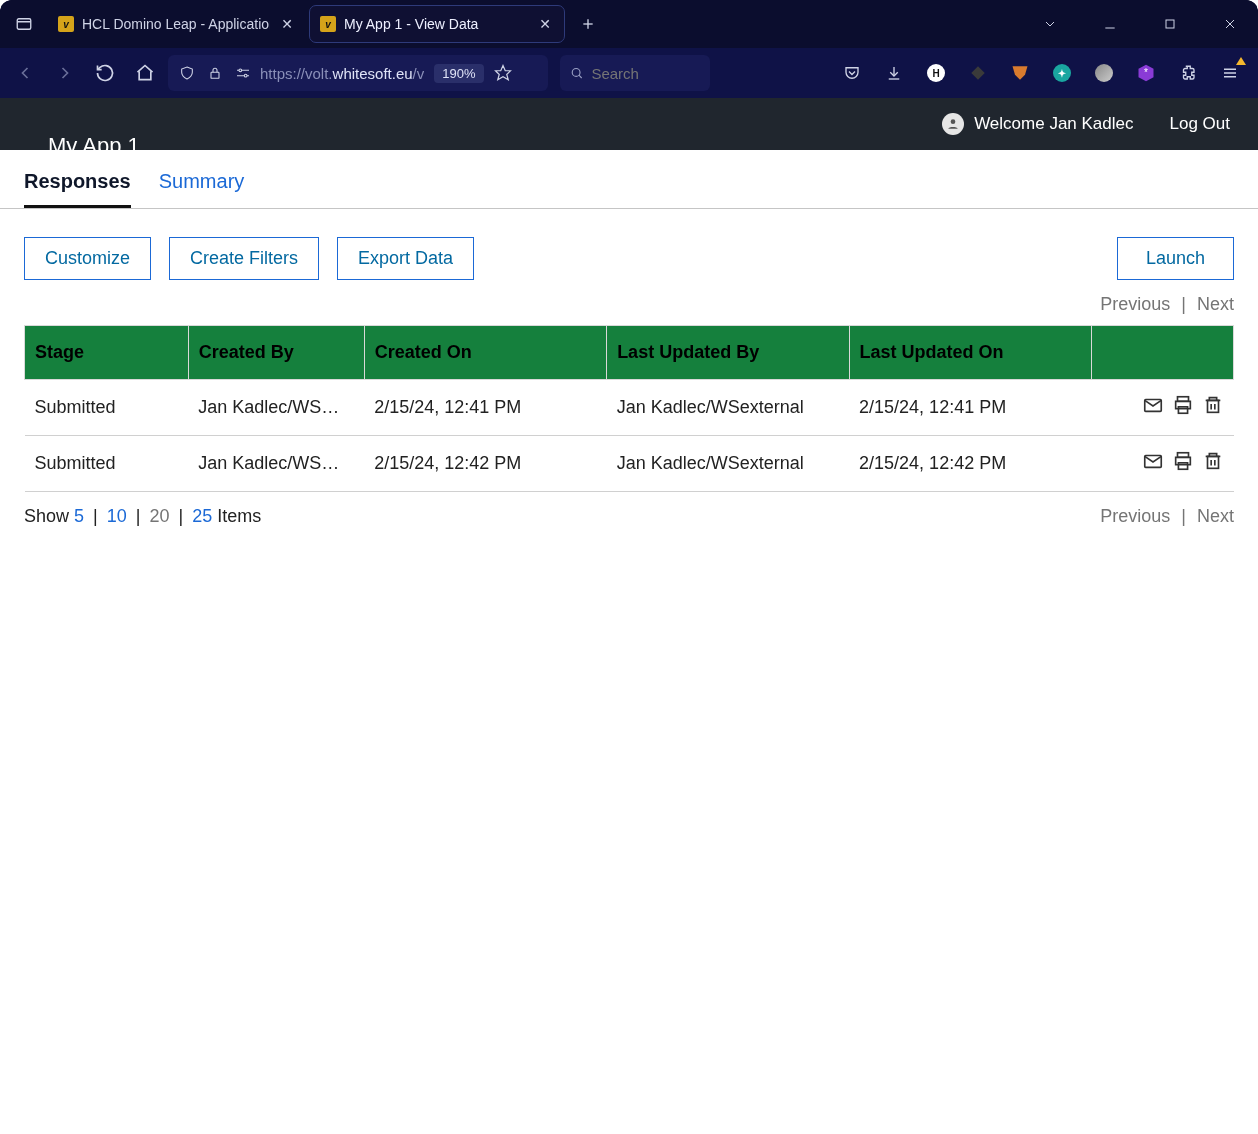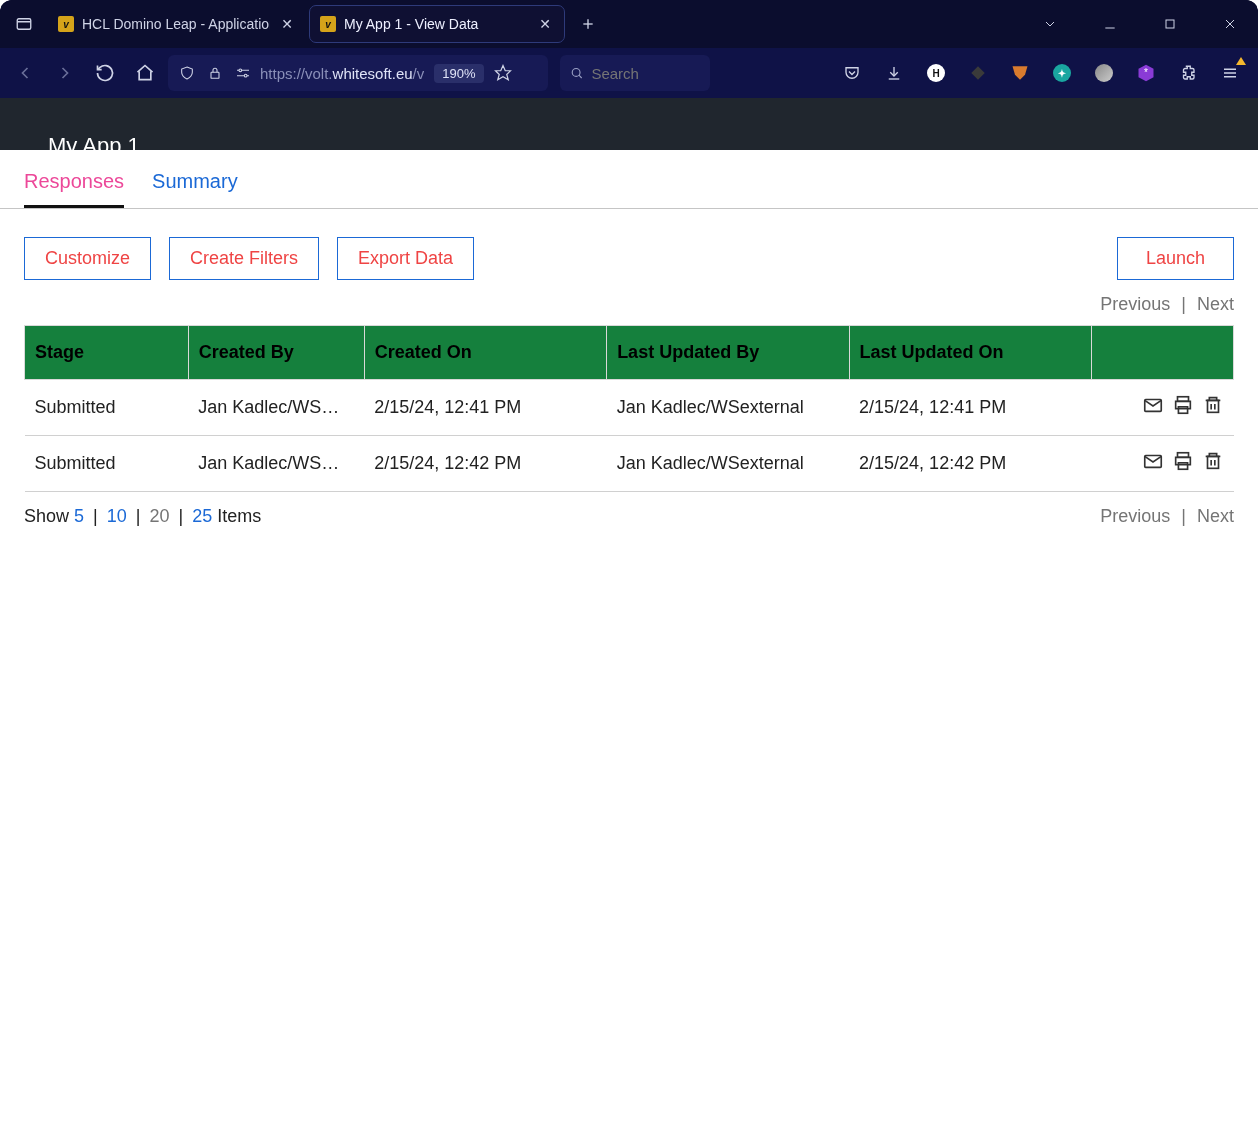--- a/index.html
+++ b/index.html
@@ -53,25 +53,25 @@
 .page { padding:0 0 0 0; background:#fff; }
 
 
 .form-tabs { display:flex; border-bottom:1px solid #c5c5c5; padding-left:12px; margin-top:18px; }
 .form-tab { padding:14px 26px; font-size:18px; color:#6b6b6b; border:1px solid transparent; border-bottom:none; position:relative; top:1px; background:#fff; }
 .form-tab.active { font-weight:700; color:#111; border-color:#c5c5c5; border-bottom:1px solid #fff; }
 
 
 .sub-tabs { display:flex; gap:28px; padding:20px 0 0 24px; border-bottom:1px solid #c5c5c5; }
 .sub-tab { font-size:20px; padding-bottom:12px; color:#1b69d6; cursor:pointer; }
-.sub-tab.active { font-weight:400; color:#ec4899; border-bottom:3px solid #111; }
+.sub-tab.active { font-weight:700; color:#0f172a; border-bottom:3px solid #111; }
 
 
 .toolbar { display:flex; gap:18px; padding:28px 24px 8px 24px; align-items:center; }
-.btn { border:1.5px solid #1b69d6; color:#ef4444; background:#fff; font-size:18px; padding:10px 20px; cursor:pointer; }
+.btn { border:1.5px solid #1b69d6; color:#0369a1; background:#fff; font-size:18px; padding:10px 20px; cursor:pointer; }
 .btn.launch { margin-left:auto; padding:10px 28px; }
 
 
 .pager-right { text-align:right; padding:6px 24px 10px 0; color:#757575; font-size:18px; }
 .pager-right .sep { padding:0 6px; color:#757575; }
 
 
 .table-wrap { padding:0 24px; }
 table { width:100%; border-collapse:collapse; }
 thead th { background:#15803d; text-align:left; font-size:18px; font-weight:700; padding:16px 10px; border:1px solid #d9d9d9; }
@@ -256,20 +256,32 @@
             <line x1="4" y1="17" x2="20" y2="17"></line>
           </svg>
         <span class="tri-badge"></span>
       </div>
     </div>
   </div>
 </div>
 
 <div class="app-header">
   <div class="app-title">My App 1</div>
+  <div class="app-header-right">
+    <div class="welcome">
+      <span class="avatar">
+        <svg viewBox="0 0 24 24" width="14" height="14" fill="#555">
+            <circle cx="12" cy="8" r="4"></circle>
+            <path d="M4 20c0-4 16-4 16 0"></path>
+          </svg>
+      </span>
+      <span>Welcome Jan Kadlec</span>
+    </div>
+    <a class="logout">Log Out</a>
+  </div>
 </div>
 
 <div class="page">
 
 
   <div class="sub-tabs">
     <div class="sub-tab active">Responses</div>
     <div class="sub-tab">Summary</div>
   </div>
 

